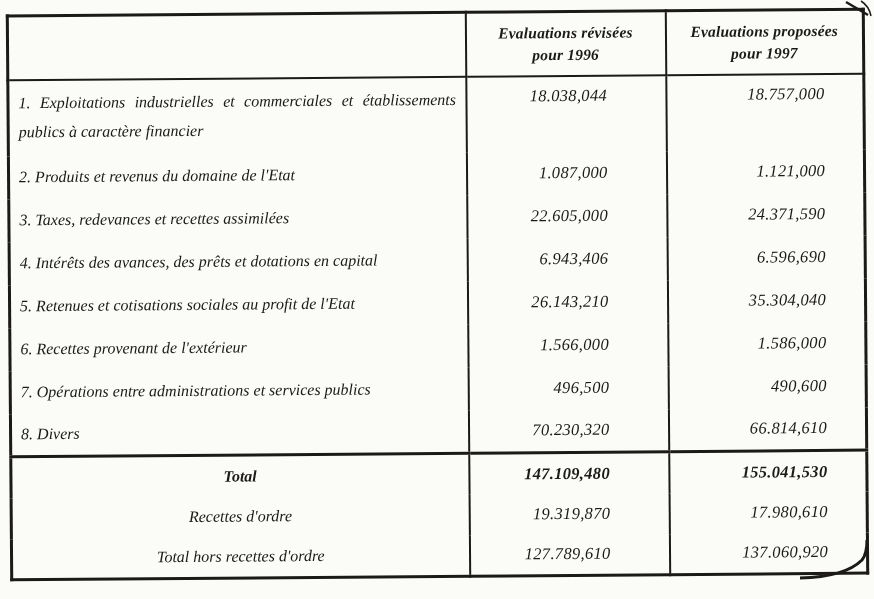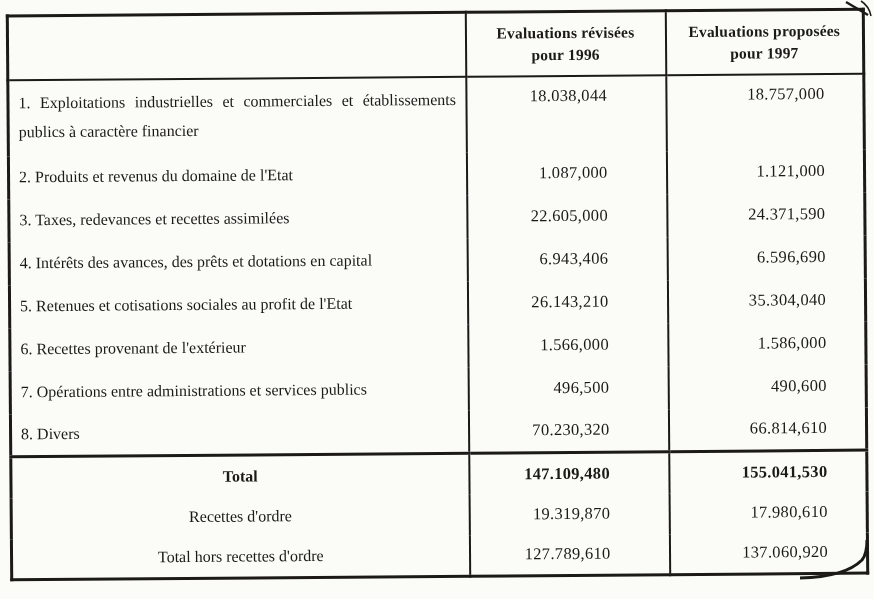--- a/index.html
+++ b/index.html
@@ -7,20 +7,21 @@
     --paper:#fbfbf8;
   }
   html,body{margin:0;padding:0;}
   .page{
     position:relative;
     width:874px;height:599px;
     background:var(--paper);
     overflow:hidden;
     font-family:"Liberation Serif","DejaVu Serif",serif;
     color:var(--ink);
+    font-style:italic;
   }
   table.doc-table{
     position:absolute;
     left:8px;top:11px;
     width:856px;
     border-collapse:collapse;
     table-layout:fixed;
     transform:rotate(-0.45deg);
     transform-origin:50% 50%;
     background:var(--paper);

